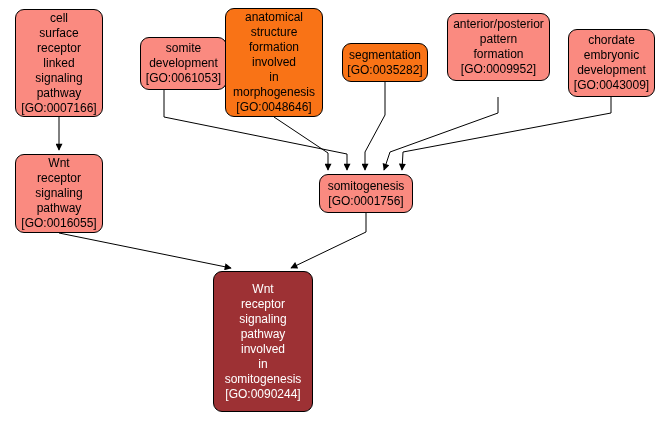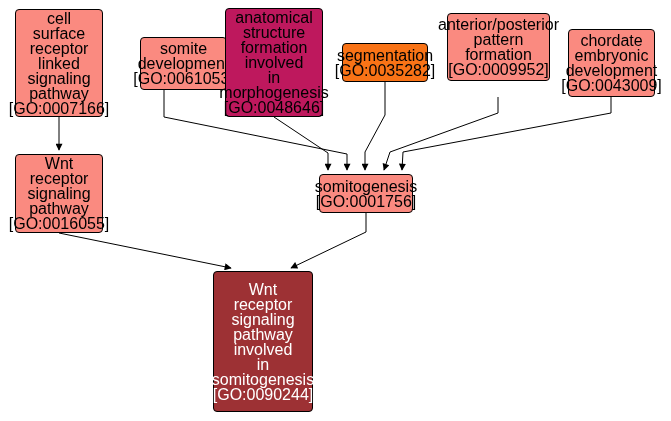--- a/index.html
+++ b/index.html
@@ -20,27 +20,27 @@
     left: 0;
     top: 0;
     width: 671px;
     height: 421px;
     pointer-events: none;
   }
   .node {
     position: absolute;
     box-sizing: border-box;
     border: 1px solid #000000;
-    border-radius: 4px;
+    border-radius: 9px;
     display: flex;
     align-items: center;
     justify-content: center;
     text-align: center;
     white-space: pre-line;
-    font-size: 16px;
+    font-size: 12px;
     line-height: 15px;
     padding: 2px 10px;
     cursor: pointer;
   }
   polyline {
     fill: none;
     stroke-width: 1;
   }
 </style>
 </head>
@@ -68,21 +68,21 @@
       <div class="node" style="left: 15px; top: 9px; width: 88px; height: 108px; background: rgb(250, 138, 128); color: rgb(0, 0, 0); border-color: rgb(0, 0, 0);">cell
 surface
 receptor
 linked
 signaling
 pathway
 [GO:0007166]</div>
       <div class="node" style="left: 120px; top: 37px; width: 87px; height: 53px; background: rgb(250, 138, 128); color: rgb(0, 0, 0); border-color: rgb(0, 0, 0); margin-left: 20px;">somite
 development
 [GO:0061053]</div>
-      <div class="node" style="left: 225px; top: 8px; width: 98px; height: 109px; background: #be185d; color: rgb(0, 0, 0); border-color: rgb(0, 0, 0);">anatomical
+      <div class="node" style="left: 225px; top: 8px; width: 98px; height: 109px; background: #f97316; color: rgb(0, 0, 0); border-color: rgb(0, 0, 0);">anatomical
 structure
 formation
 involved
 in
 morphogenesis
 [GO:0048646]</div>
       <div class="node" style="left: 342px; top: 43px; width: 86px; height: 39px; background: #f97316; color: rgb(0, 0, 0); border-color: rgb(0, 0, 0);">segmentation
 [GO:0035282]</div>
       <div class="node" style="left: 447px; top: 13px; width: 103px; height: 68px; background: rgb(250, 138, 128); color: rgb(0, 0, 0); border-color: rgb(0, 0, 0);">anterior/posterior
 pattern

